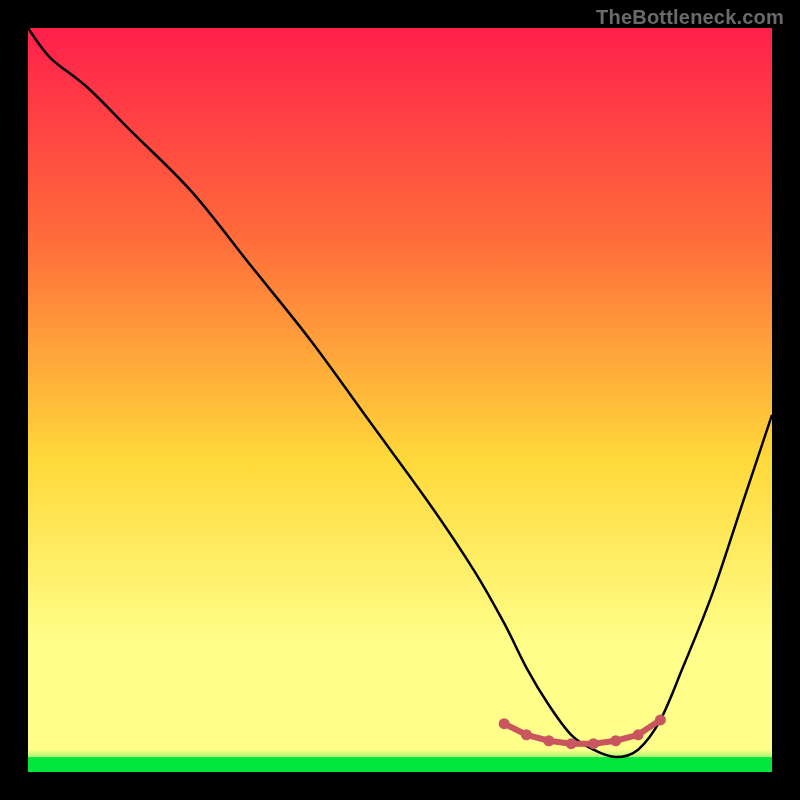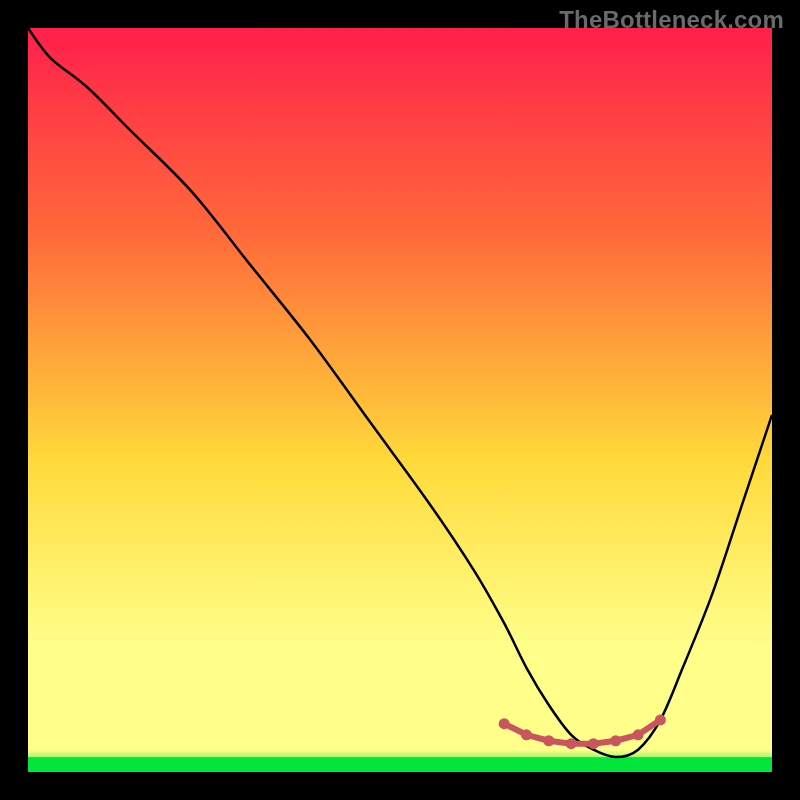--- a/index.html
+++ b/index.html
@@ -15,21 +15,21 @@
     top: 28px;
     left: 28px;
     width: 744px;
     height: 744px;
   }
   .watermark {
     position: absolute;
     top: 6px;
     right: 16px;
     font-family: Arial, Helvetica, sans-serif;
-    font-size: 24px;
+    font-size: 20px;
     font-weight: bold;
     color: #6a6a6a;
     letter-spacing: 0.2px;
   }
   svg {
     display: block;
   }
 </style>
 </head>
 <body>

